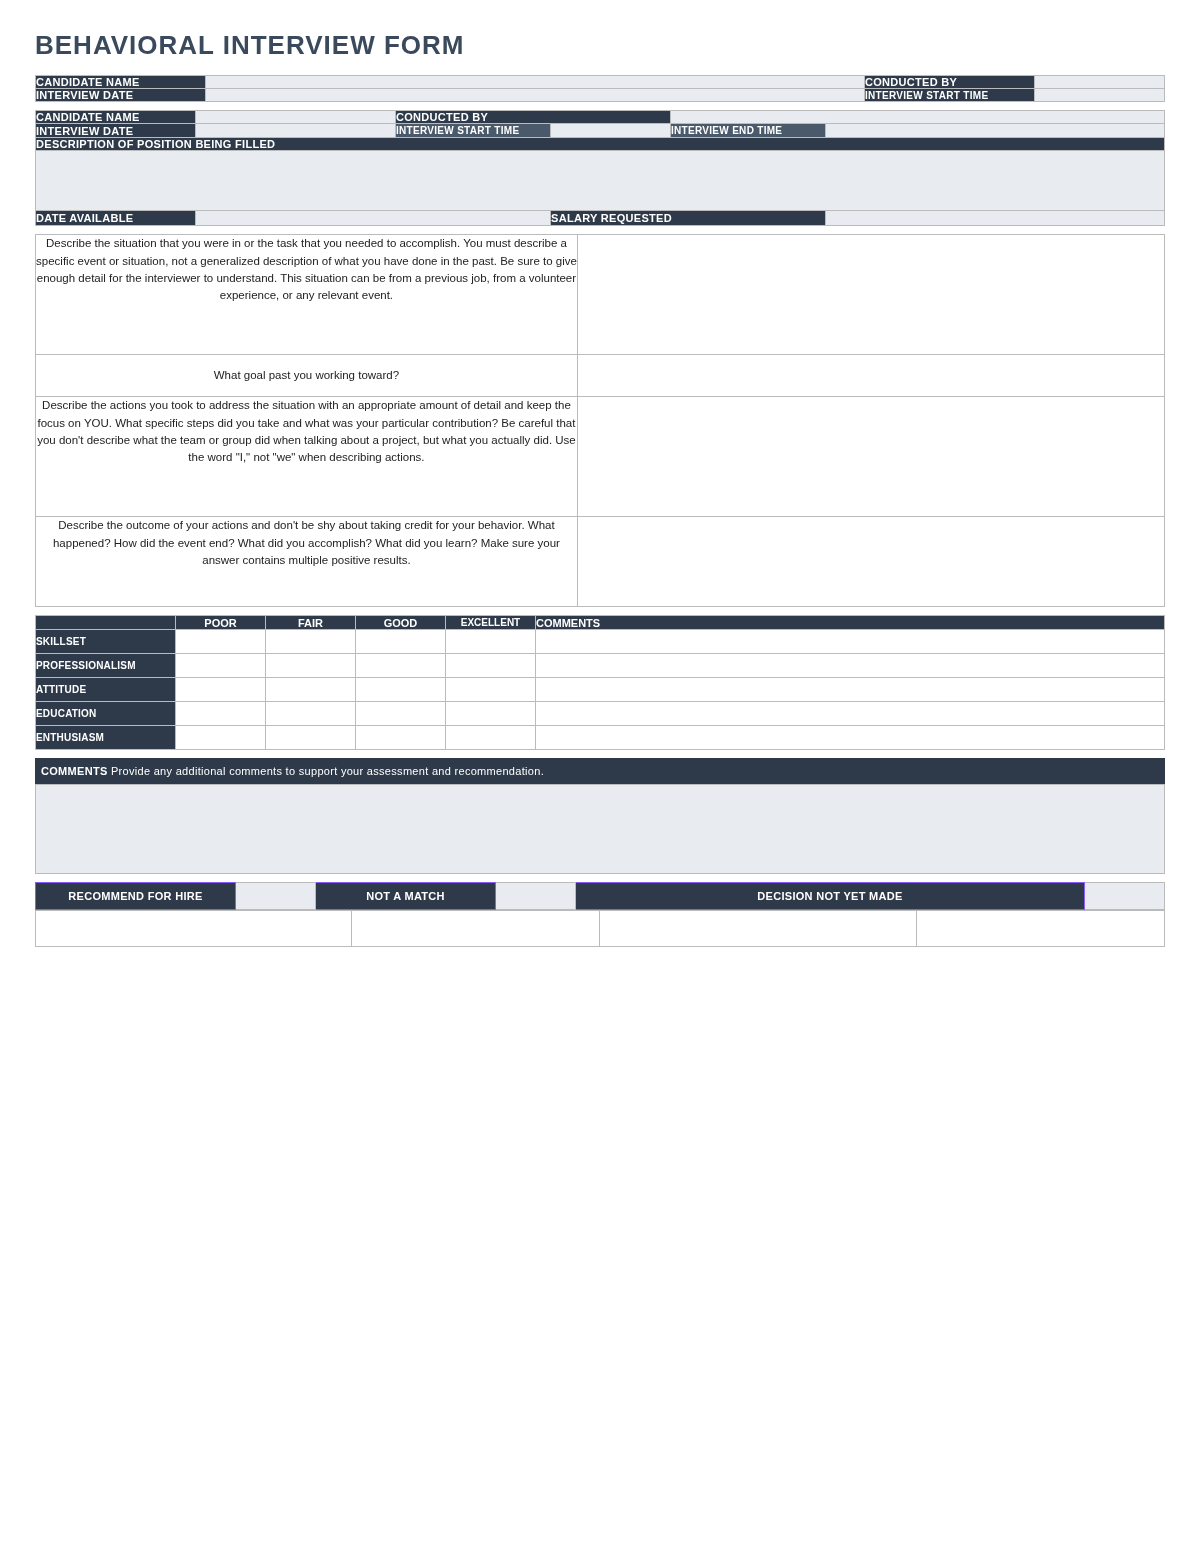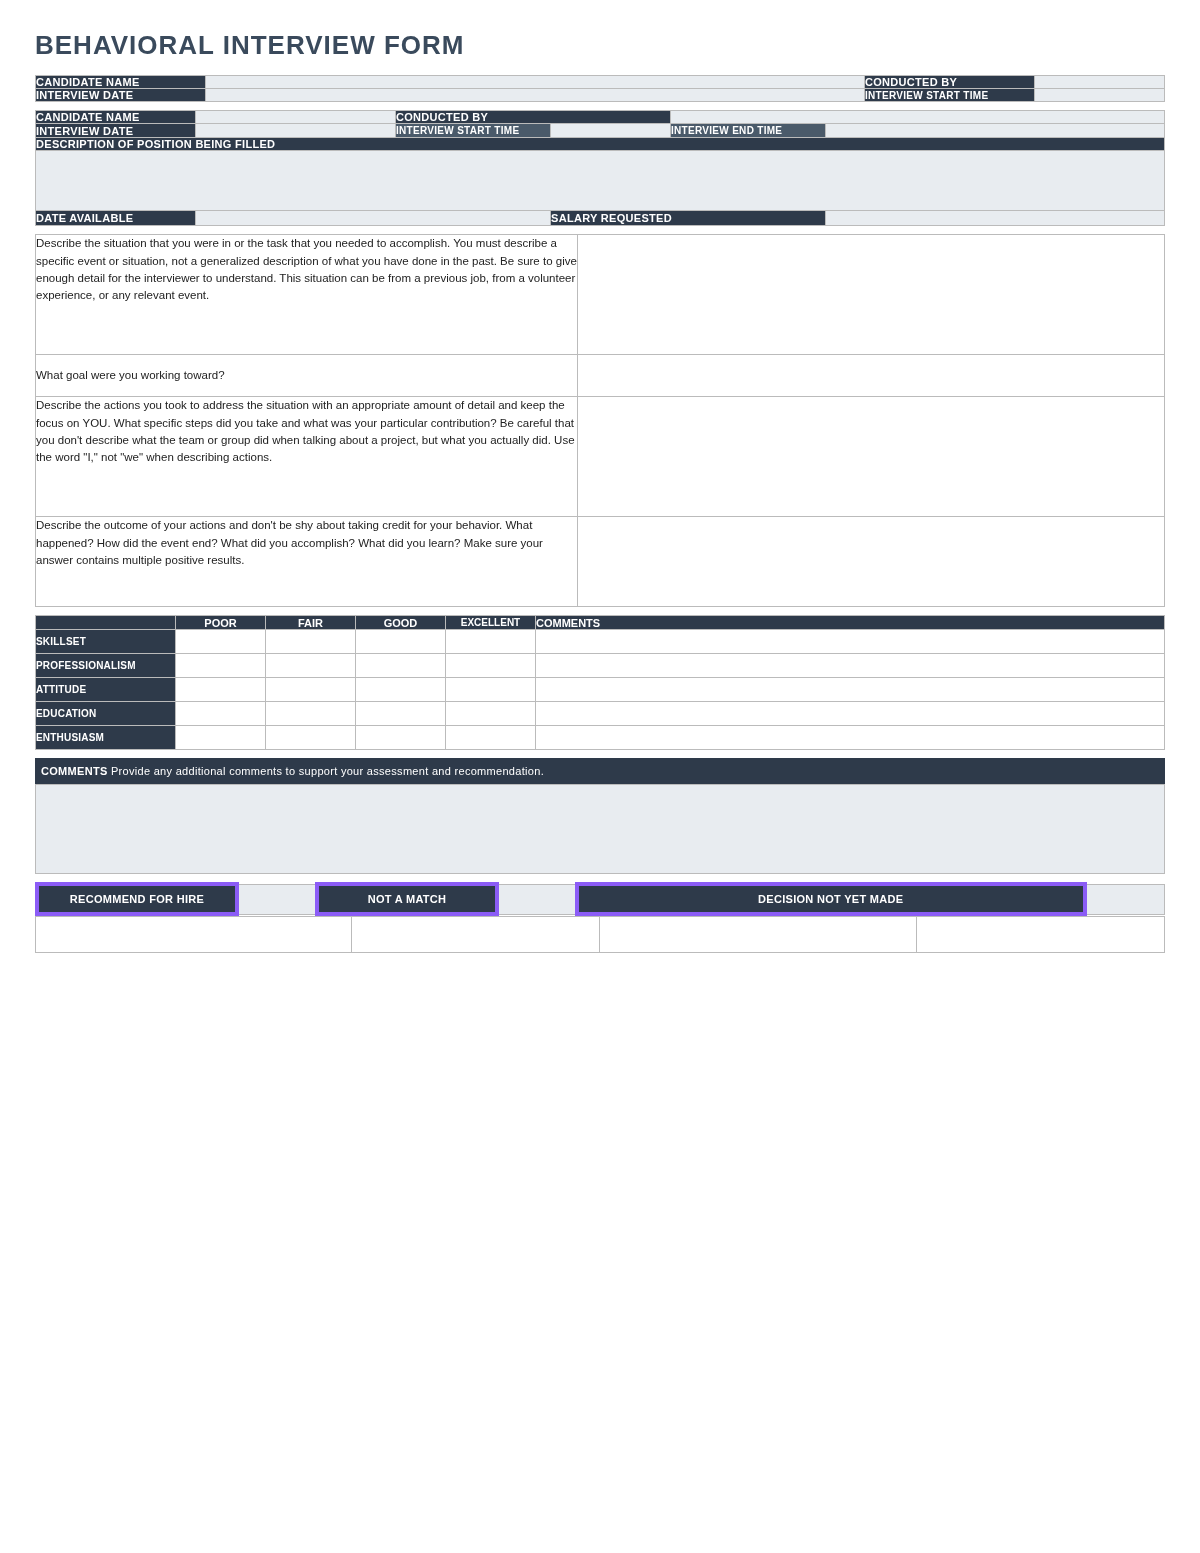--- a/index.html
+++ b/index.html
@@ -126,21 +126,21 @@
       margin-top: 0;
     }
     .rec-cell {
       background: #2e3a4a;
       color: #fff;
       font-weight: 700;
       font-size: 11px;
       text-transform: uppercase;
       text-align: center;
       padding: 7px 8px;
-      border: 4px solid #8b5cf6;
+      border: 1px solid #8b5cf6;
       letter-spacing: 0.3px;
     }
     .rec-input {
       background: #e8ecf0;
       border: 1px solid #bbb;
       min-height: 28px;
       padding: 5px;
     }
     .sig-table {
       width: 100%;
@@ -232,35 +232,35 @@
 
     <tr>
       <td class="header-cell">DATE AVAILABLE</td>
       <td class="input-cell" colspan="2"></td>
       <td class="header-cell" colspan="2" style="line-height:1.3;">SALARY REQUESTED</td>
       <td class="input-cell"></td>
     </tr>
   </tbody>
 </table>
 
-<table class="form-table section-gap" style="margin-top:8px; margin-bottom:4px;">
+<table class="form-table section-gap" style="margin-top:8px; margin-bottom:4px;text-align:center;">
   <colgroup>
     <col style="width:48%">
     <col style="width:52%">
   </colgroup>
   <tbody>
     <tr>
       <td class="question-cell" style="height:120px; vertical-align:top;">
         <span>Describe the situation that you were in or the task that you needed to accomplish. You must describe a specific event or situation, not a generalized description of what you have done in the past. Be sure to give enough detail for the interviewer to understand. This situation can be from a previous job, from a volunteer experience, or any relevant event.</span>
       </td>
       <td class="answer-cell" style="height:120px;"></td>
     </tr>
     <tr>
       <td class="question-cell" style="height:42px; vertical-align:middle;">
-        <span>What goal were you working toward?</span>
+        <span>What goal past you working toward?</span>
       </td>
       <td class="answer-cell" style="height:42px;"></td>
     </tr>
     <tr>
       <td class="question-cell" style="height:120px; vertical-align:top;">
         <span>Describe the actions you took to address the situation with an appropriate amount of detail and keep the focus on YOU. What specific steps did you take and what was your particular
 contribution? Be careful that you don't describe what the team or group did when talking about a project, but what you actually did. Use the word "I," not "we" when describing actions.</span>
       </td>
       <td class="answer-cell" style="height:120px;"></td>
     </tr>

